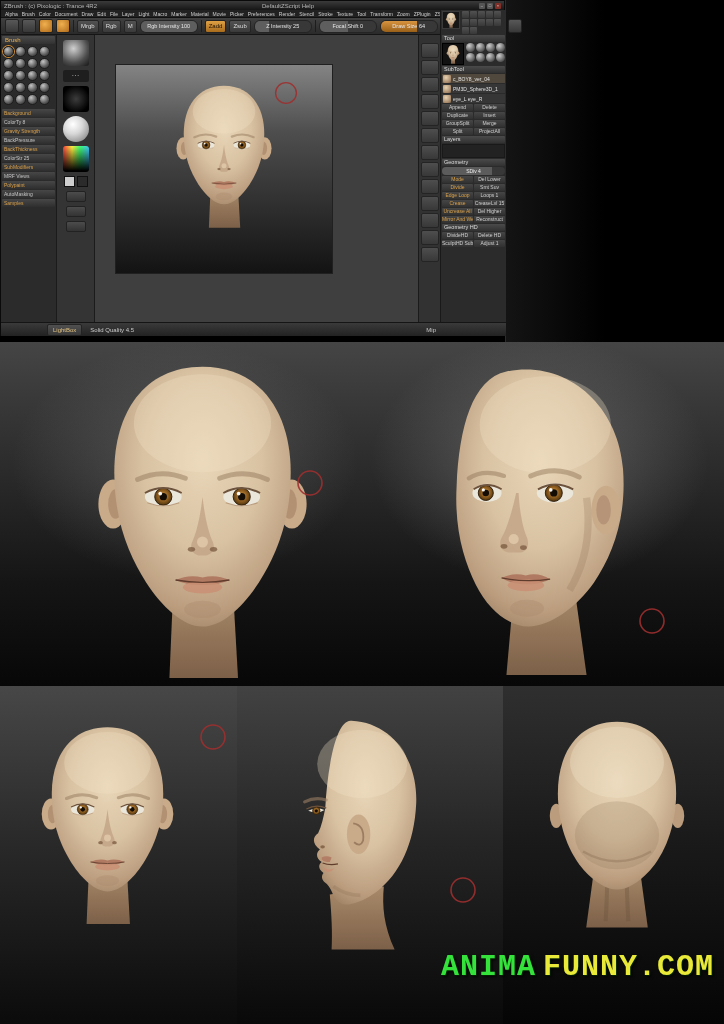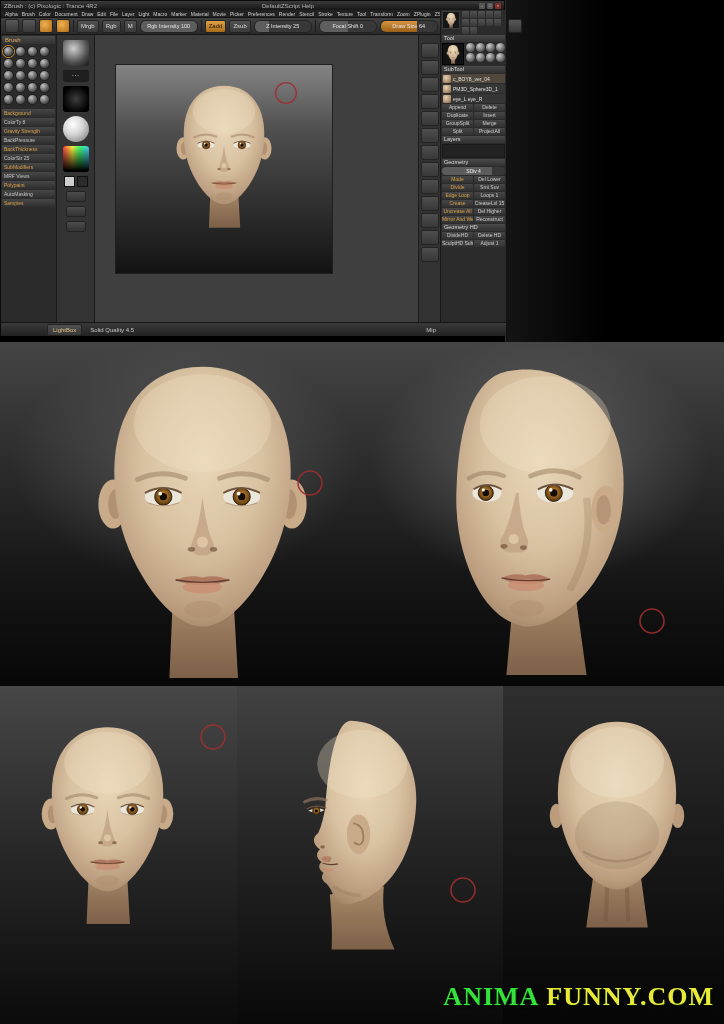--- a/index.html
+++ b/index.html
@@ -140,22 +140,22 @@
            background:radial-gradient(ellipse at center,rgba(165,165,165,.40),transparent 70%);}
   .bottom-band{position:absolute;left:0;top:686px;width:724px;height:338px;overflow:hidden;background:#0a0a0a;}
   .seg{position:absolute;top:0;height:100%;}
   .seg1{left:0;width:237px;background:linear-gradient(#474747,#2a2a2a 45%,#0b0b0b 100%);}
   .seg2{left:237px;width:266px;background:linear-gradient(#424242,#262626 45%,#090909 100%);}
   .seg3{left:503px;width:221px;background:linear-gradient(#2f2f2f,#1a1a1a 45%,#050505 100%);}
 
   .head{position:absolute;}
   .annot{position:absolute;width:30px;height:30px;}
 
-  .watermark{position:absolute;right:10px;top:982px;font-family:Liberation Serif, serif;
-             font-weight:bold;font-size:26px;letter-spacing:1px;white-space:nowrap;
+  .watermark{position:absolute;right:10px;top:950px;font-family:Liberation Mono, monospace;
+             font-weight:bold;font-size:30px;letter-spacing:1px;white-space:nowrap;
              text-shadow:1px 1px 0 rgba(0,40,0,.8),2px 2px 3px rgba(0,0,0,.85);}
   .wm-green{color:#35e23c;}
   .wm-yellow{color:#e9e93a;margin-left:7px;}
 </style>
 </head>
 <body>
 
 <svg width="0" height="0" style="position:absolute" aria-hidden="true">
   <defs>
     <radialGradient id="skinG" cx="50%" cy="36%" r="75%">

